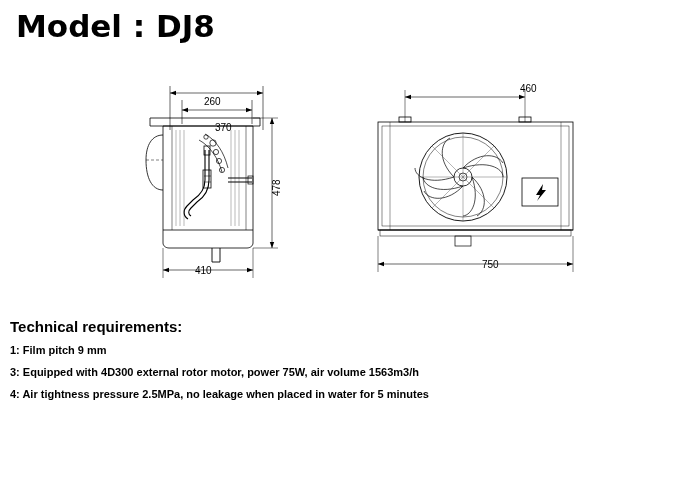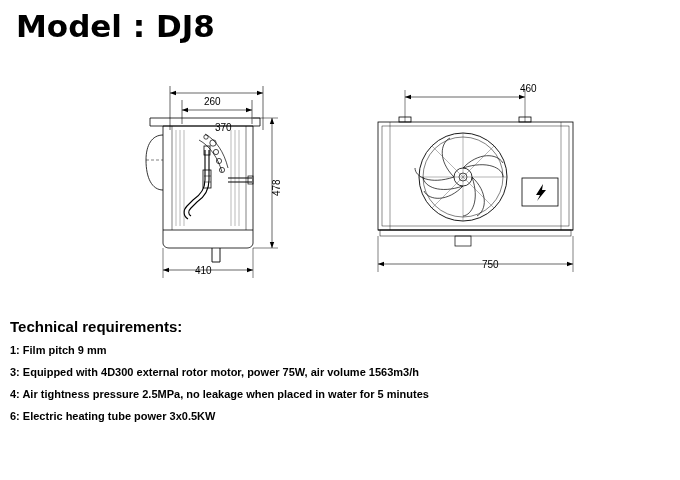--- a/index.html
+++ b/index.html
@@ -218,16 +218,15 @@
   <div class="dim-text" style="left:195px; top:265px;">410</div>
 
   <div class="dim-text" style="left:476px; top:83px;margin-left:44px;">460</div>
   <div class="dim-text" style="left:482px; top:259px;">750</div>
 
   <div class="tech">
     <div class="tech-head">Technical requirements:</div>
     <div class="tech-line">1: Film pitch 9 mm</div>
     <div class="tech-line">3: Equipped with 4D300 external rotor motor, power 75W, air volume 1563m3/h</div>
     <div class="tech-line">4: Air tightness pressure 2.5MPa, no leakage when placed in water for 5 minutes</div>
-    <div class="tech-line">6: Electric heating tube power 3x0.5KW</div>
   </div>
 
 </div>
 
 </body></html>

